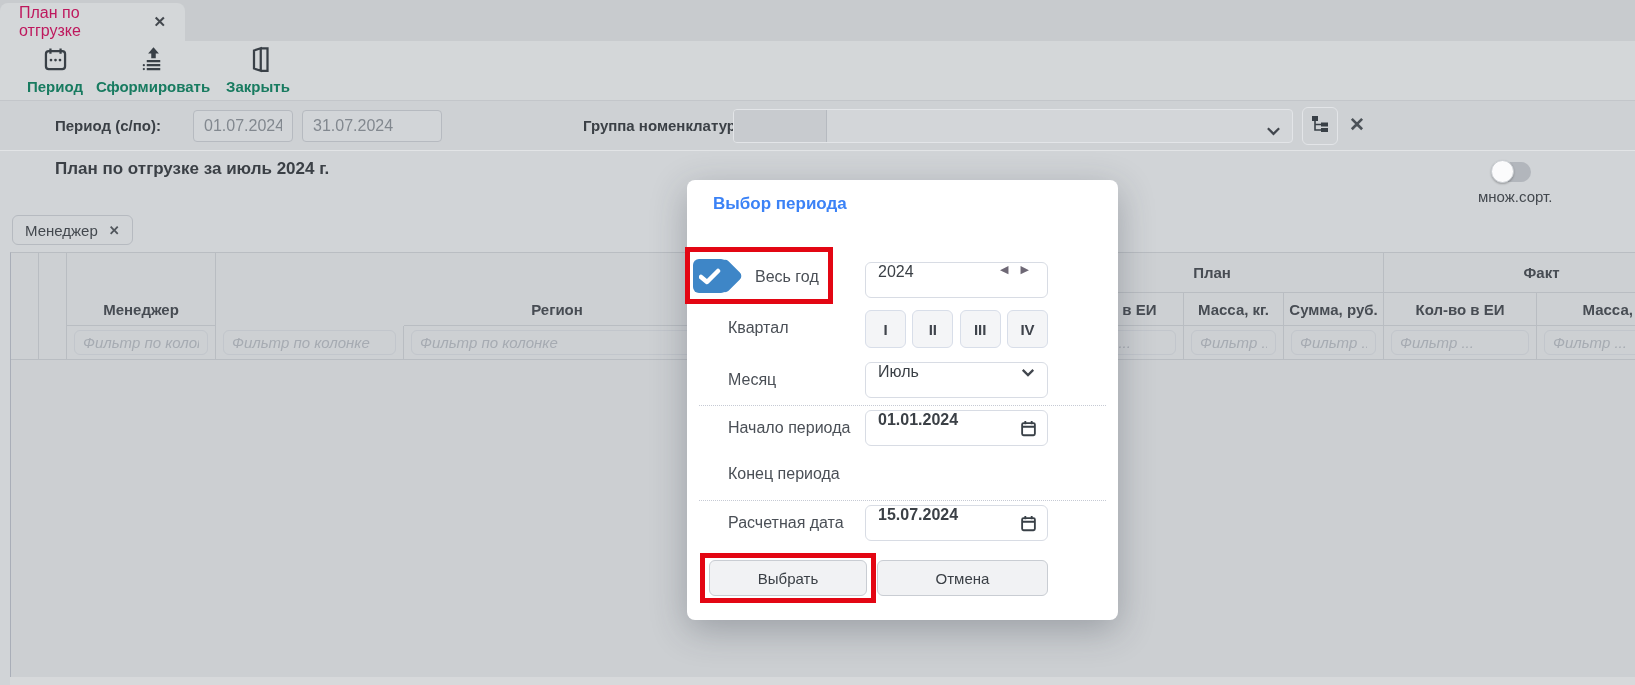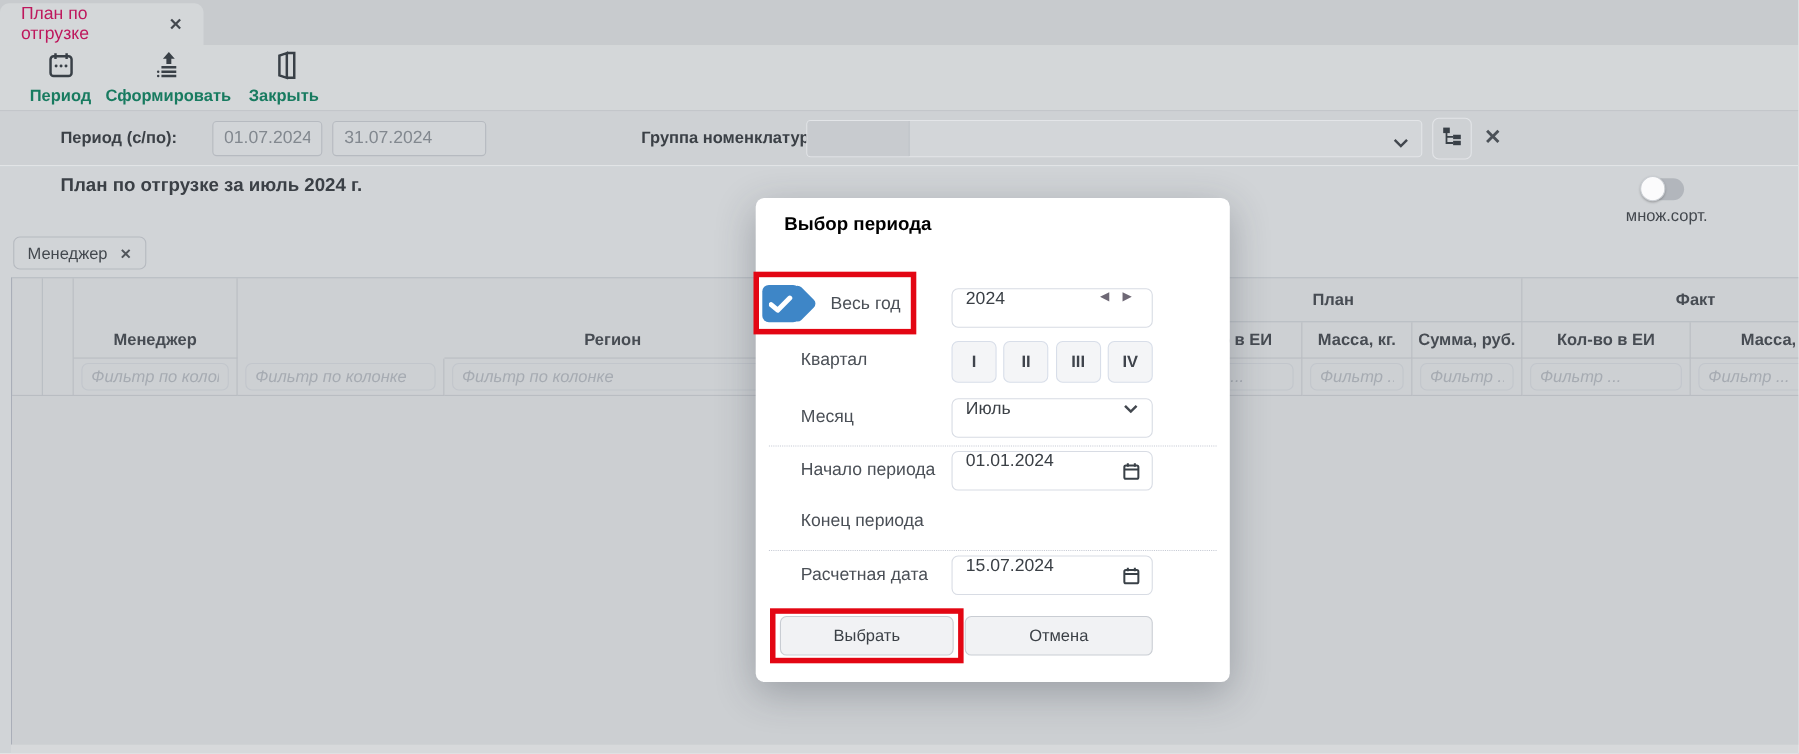--- a/index.html
+++ b/index.html
@@ -73,41 +73,41 @@
   .f8{grid-column:8;}.f9{grid-column:9;}.f10{grid-column:10;}.f11{grid-column:11;}.f12{grid-column:12;}
   .filt input{width:100%;height:25px;border:1px solid #c2c6cc;border-radius:6px;background:transparent;
         font-style:italic;font-size:15px;color:#5a6067;padding:0 8px;font-family:inherit;}
   .filt input::placeholder{color:#a6abb2;font-style:italic;opacity:1;}
   .tbody-cell{grid-column:1/-1;grid-row:4;background:#cccfd2;border-right:none;border-bottom:none;}
   .bottom-strip{position:absolute;left:10px;top:677px;width:1625px;height:8px;background:#d7d9db;}
 
   
   .modal{position:absolute;left:687px;top:180px;width:431px;height:440px;background:#ffffff;
          border-radius:8px;box-shadow:0 10px 36px rgba(40,45,60,.30);z-index:10;}
-  .m-title{position:absolute;left:26px;top:14px;font-size:17px;font-weight:700;color:#000000;}
+  .m-title{position:absolute;left:26px;top:14px;font-size:17px;font-weight:700;color:#3b82f6;}
   .m-label{position:absolute;left:41px;font-size:16px;color:#4a4f56;}
   .wy-label{left:68px;top:88px;}
   .q-label{top:139px;}
   .mo-label{top:191px;}
   .ps-label{top:239px;}
   .pe-label{top:285px;}
   .cd-label{top:334px;}
   .m-ctrl{position:absolute;left:178px;width:183px;}
   .m-input{height:36px;border:1px solid #d8dce4;border-radius:6px;background:#fff;font-size:16px;
            color:#3b4046;display:flex;padding:0 12px;}
   .year-box{top:82px;}
   .year-val{flex:1;}
   .spin{font-size:11px;color:#6e6875;cursor:pointer;padding:0 6px;}
   .q-row{top:130px;height:38px;display:flex;justify-content:space-between;}
   .q-btn{width:41px;height:38px;background:#f4f5f7;border:1px solid #d8dee9;border-radius:6px;
          display:flex;align-items:center;justify-content:center;font-size:15px;font-weight:700;
          color:#3f444c;cursor:pointer;}
   .month-box{top:182px;cursor:pointer;}
   .month-val{flex:1;}
-  .date-box{padding-right:25px;}
+  .date-box{padding-right:25px;font-weight:bold;}
   .d1{top:230px;}.d2{top:276px;}.d3{top:325px;}
   .cal-ic{position:absolute;right:10px;top:9px;cursor:pointer;}
   .dotline{position:absolute;left:12px;width:407px;border-top:1px dotted #c6cad4;}
   .dot1{top:225px;}
   .dot2{top:320px;}
   .m-btn{position:absolute;top:380px;height:36px;background:#f1f2f4;border:1px solid #c9cdd3;
          border-radius:6px;display:flex;align-items:center;justify-content:center;font-size:15px;
          color:#3b4046;cursor:pointer;}
   .btn-select{left:22px;width:158px;}
   .btn-cancel{left:190px;width:171px;}

